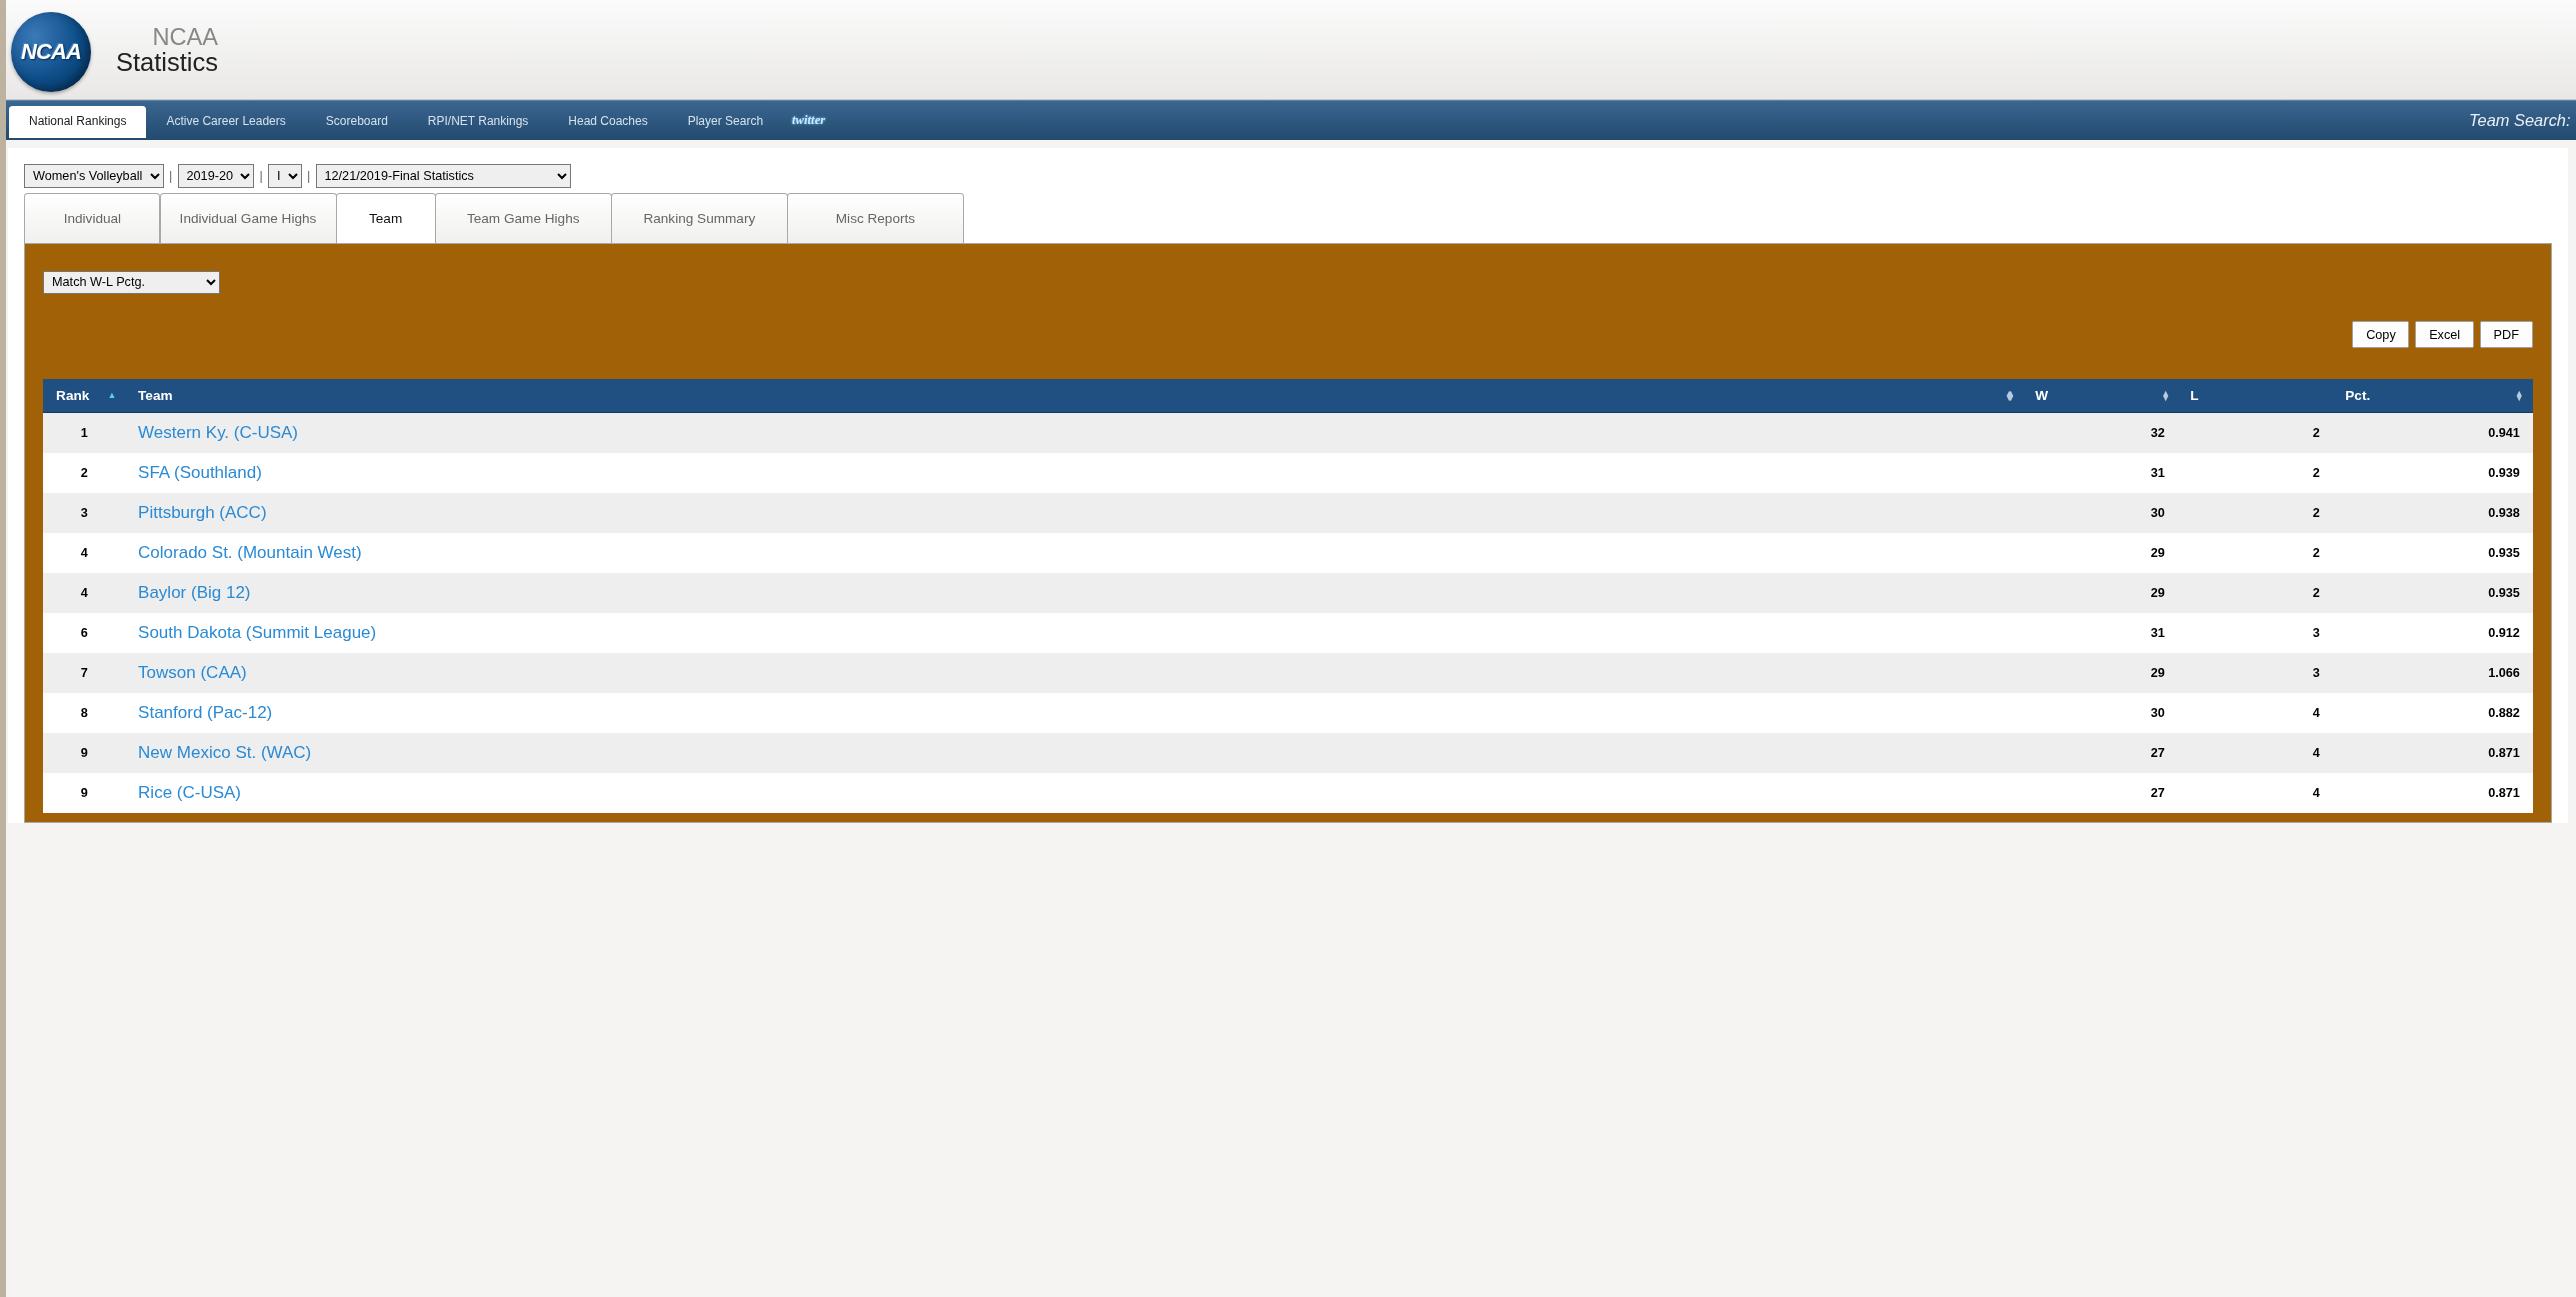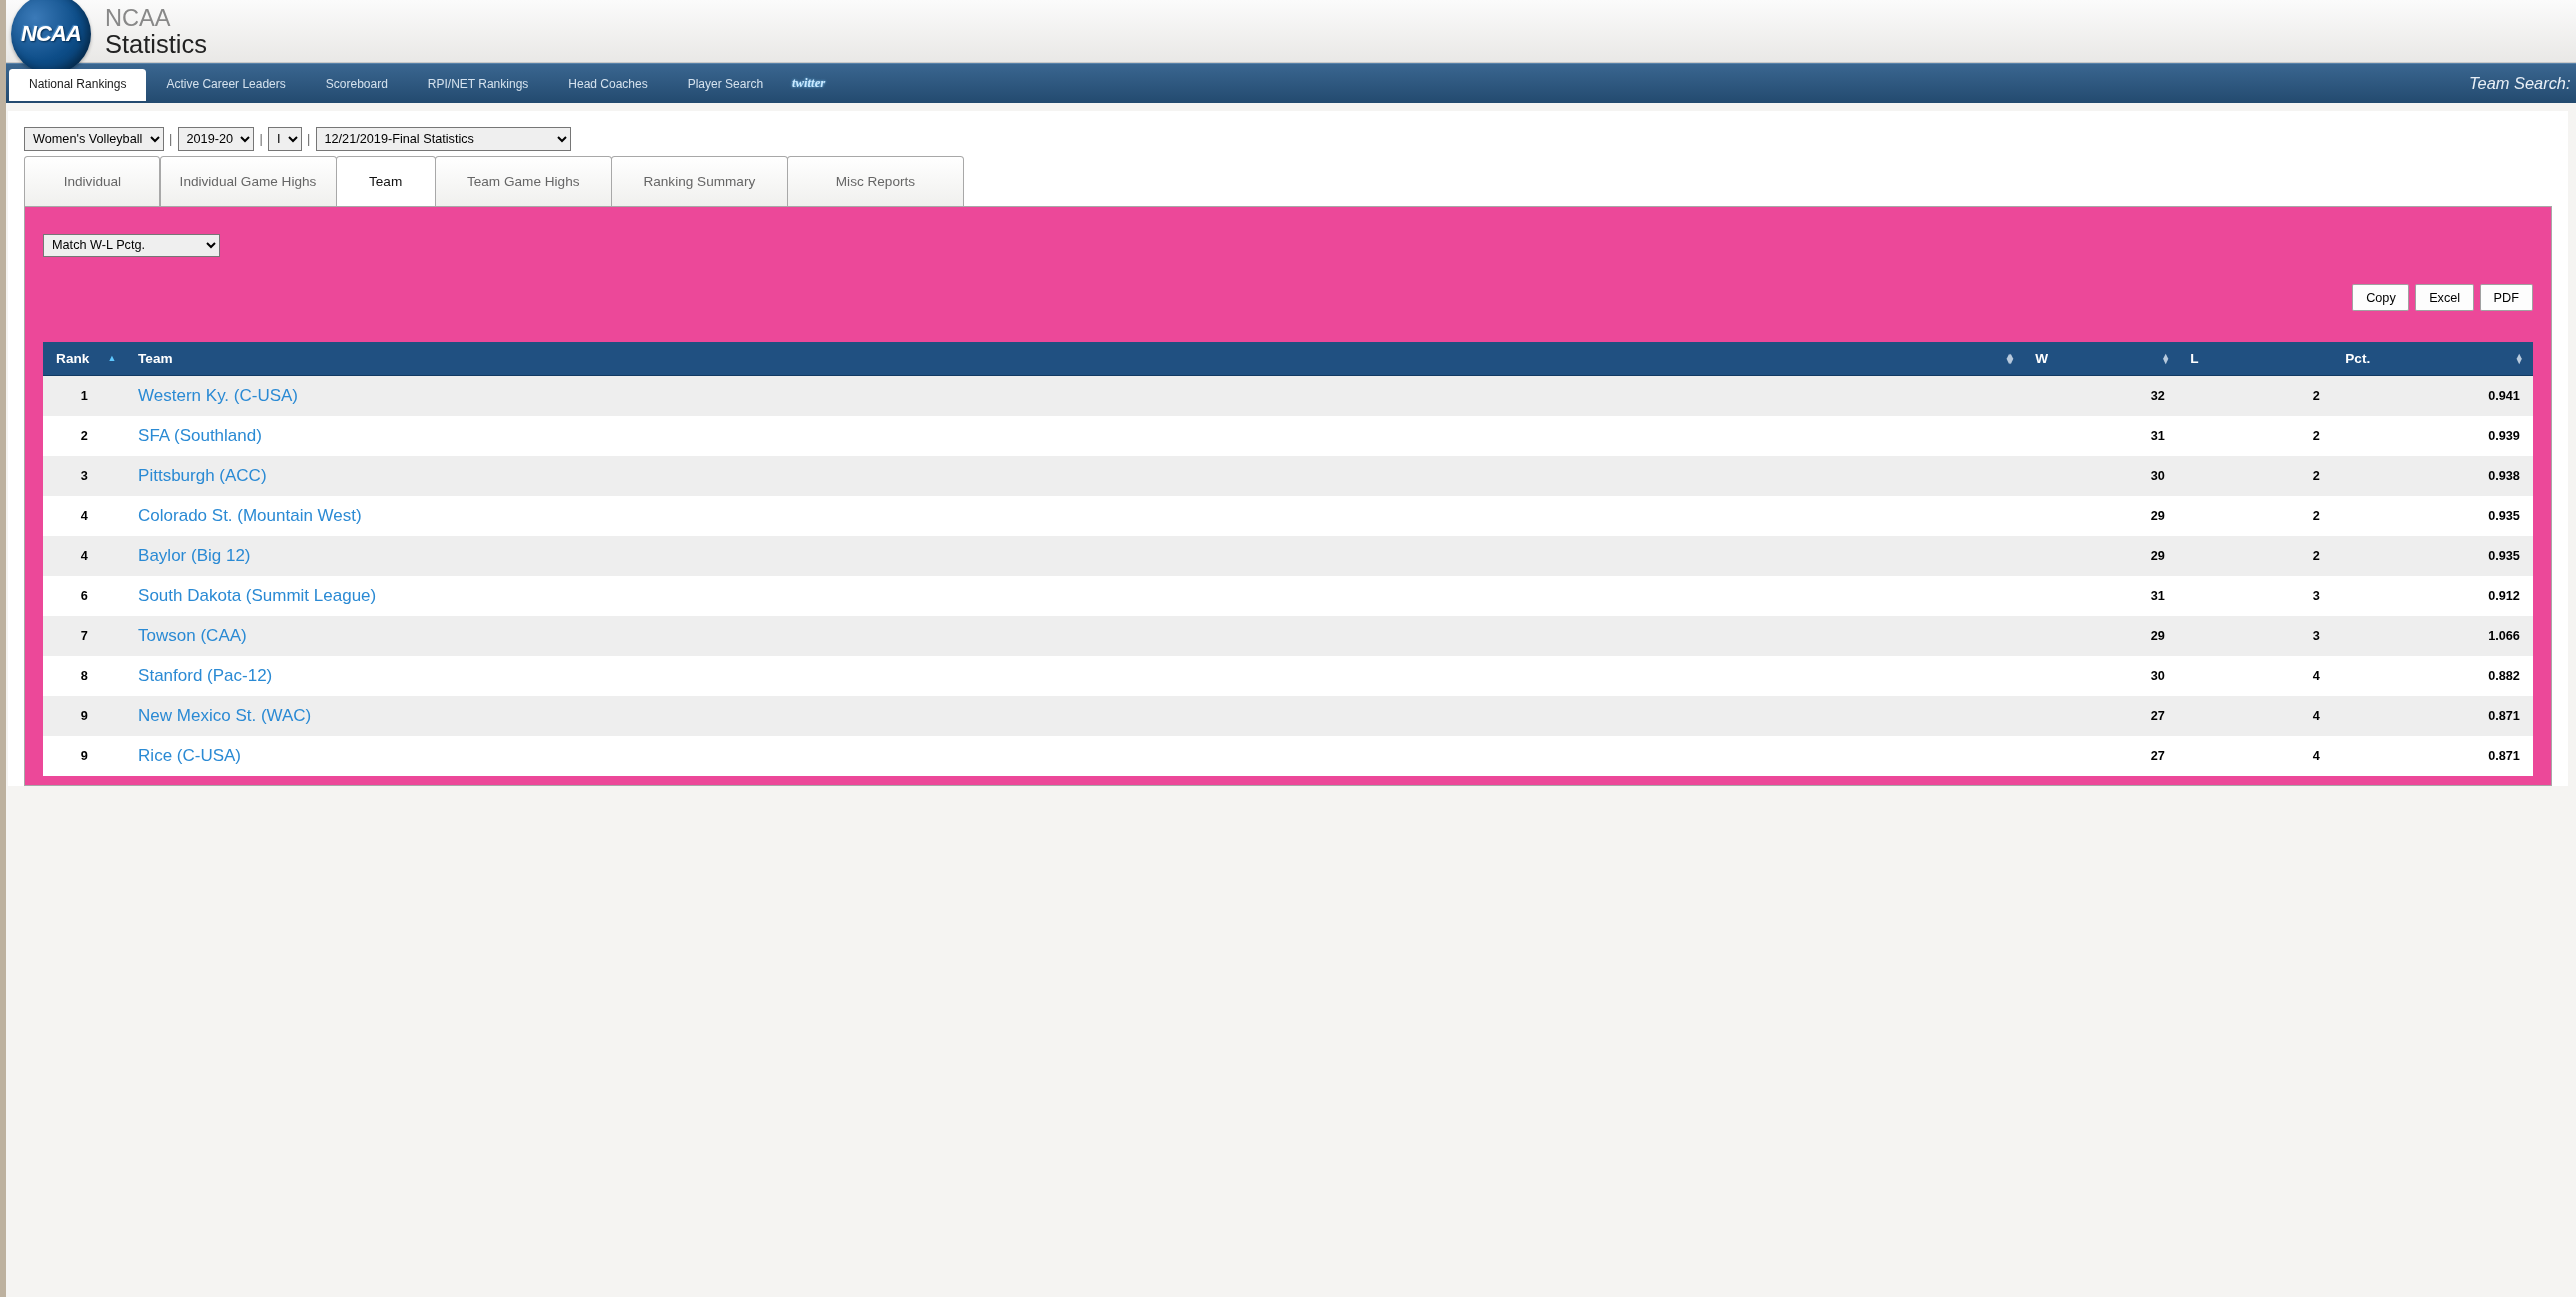--- a/index.html
+++ b/index.html
@@ -3,23 +3,24 @@
 <meta charset="utf-8">
 <style>
   * { box-sizing: border-box; margin: 0; padding: 0; }
   body { font-family: Arial, Helvetica, sans-serif; background: #f5f4f2; font-size: 12.7px; }
   
   .header-top {
     background: linear-gradient(to bottom, #fbfbfb 0%, #e9e8e6 100%);
     padding: 1.8px 11px 0 11px;
     display: flex;
     align-items: center;
-    gap: 14px;
-    height: 63px;
+    gap: 25px;
+    height: 100px;
     border-bottom: 0.9px solid #c8c8c8;
+    text-align: right;
   }
   .ncaa-logo {
     width: 80px; height: 80px; border-radius: 50%;
     background: radial-gradient(circle at 30% 30%, #3b7ab8 0%, #0d4d88 55%, #053560 100%);
     box-shadow: inset -3.6px -3.6px 9px rgba(0,0,0,.35), 0 1.8px 3.6px rgba(0,0,0,.3);
     display: flex; align-items: center; justify-content: center;
     position: relative; top: 1.8px;
   }
   .ncaa-logo span {
     color: #fff; font-weight: 900; font-size: 22px; font-style: italic;
@@ -75,21 +76,21 @@
     padding: 17px 0; border: 0.9px solid #a8a8a8; border-bottom: none;
     background: linear-gradient(to bottom, #fff, #f0f0ee);
     color: #666; cursor: pointer; margin-right: -0.9px; font-size:13.6px;
     border-top-left-radius: 3.6px; border-top-right-radius: 3.6px;
   }
   .sub-tab.active { background: #fff; color: #111; font-weight: 400; }
   .sub-tab:first-child { width: 136px; }
   .sub-tab:nth-child(3) { width: 100px; }
   
   .panel {
-    border: 0.9px solid #a8a8a8; background: #ec4899;
+    border: 0.9px solid #a8a8a8; background: #a16207;
     padding: 27px 18px 9px 18px; margin-top: -0.9px;
   }
   .panel-top { margin-bottom: 27px; }
   .panel-top select {
     border: 0.9px solid #767676; background: #efefef; font-size: 12.7px; padding: 1.8px 3.6px; height: 23.6px; width: 177px;
   }
   .export-row { display:flex; justify-content:flex-end; gap:6px; margin-bottom: 31px;}
   .export-btn {
     background: #fdfdfd; border:0.9px solid #a1a1a1; border-radius:1.8px;
     padding: 5.5px 12.7px; font-size: 12.7px; cursor:pointer;

